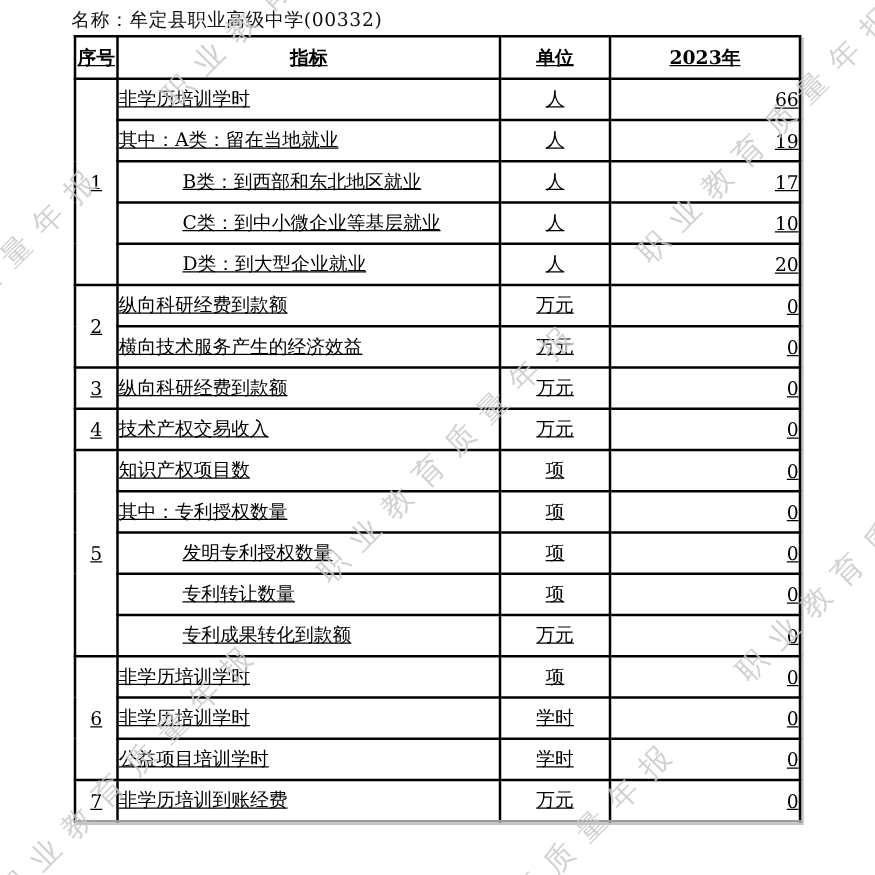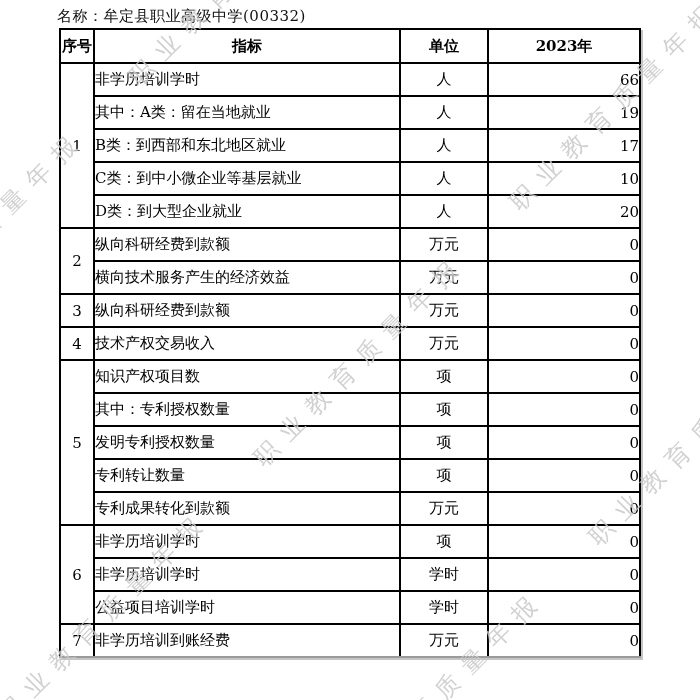--- a/index.html
+++ b/index.html
@@ -9,30 +9,31 @@
   }
   .page{position:absolute;inset:0;background:#fff;border-radius:21px;}
   .report-title{
     position:absolute;left:57px;top:6px;font-size:15px;line-height:20px;
     color:#111;letter-spacing:0.5px;white-space:nowrap;z-index:3;
   }
   table.report{
     position:absolute;left:59px;top:28px;border-collapse:collapse;
     table-layout:fixed;z-index:2;background:transparent;
     box-shadow:2px 2px 0 #c4c4c4;
+    text-decoration:underline;
   }
   table.report td,table.report th{
     border:2px solid #000;font-weight:normal;font-size:15px;
     padding:0;overflow:hidden;white-space:nowrap;background:transparent;
   }
   table.report th{font-weight:bold;height:32px;text-align:center;}
   table.report td{height:31px;}
   td.c-num{text-align:center;font-size:15px;}
   td.c-ind{text-align:left;padding-left:6px;}
-  td.c-ind.indent{}
+  td.c-ind.indent{padding-left:51px;}
   td.c-unit{text-align:center;}
   td.c-val{text-align:right;}
   tr.last-row td{border-bottom-color:#9a9a9a;}
   
   .wm{
     position:absolute;z-index:5;pointer-events:none;
     display:flex;justify-content:center;gap:74px;
     transform:rotate(-45deg);
     color:#c9c9c9;font-size:24px;letter-spacing:12px;line-height:34px;
     white-space:nowrap;opacity:0.85;

